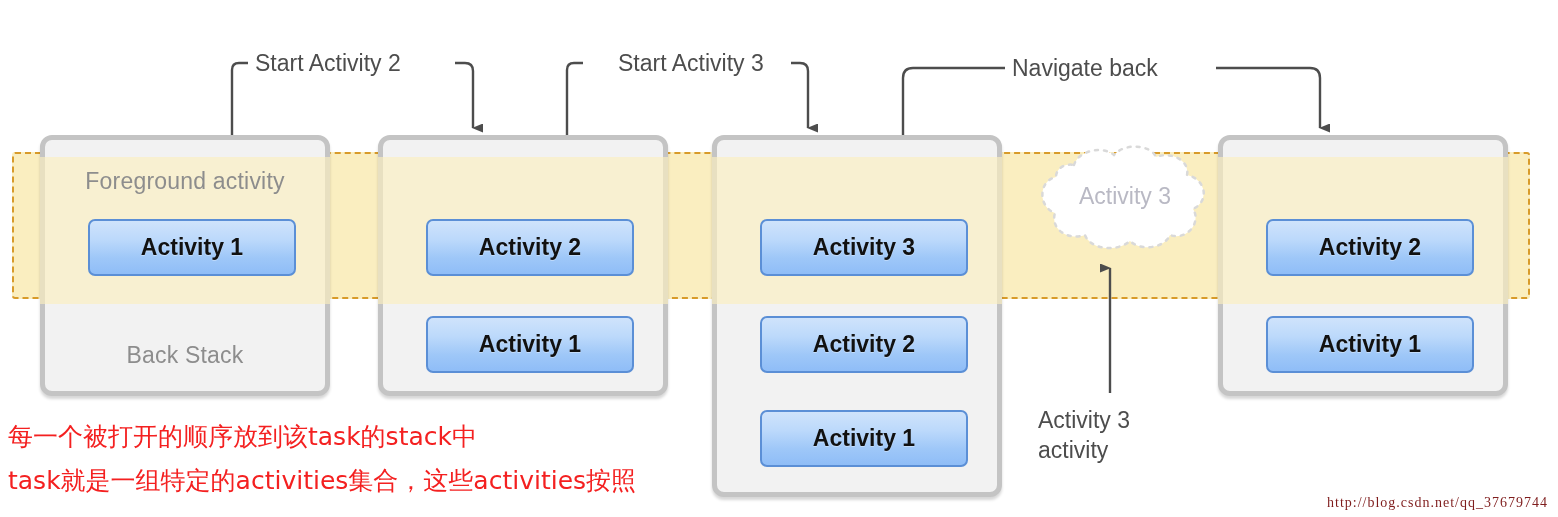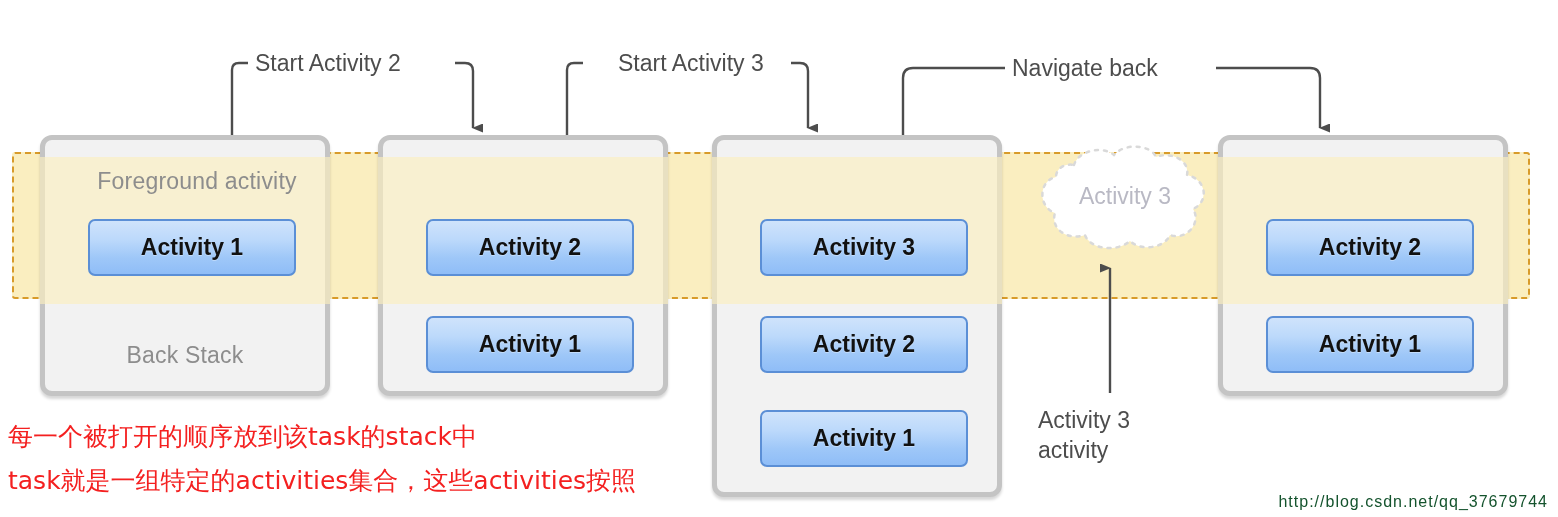--- a/index.html
+++ b/index.html
@@ -64,21 +64,21 @@
   .panel-label {
     position: absolute;
     left: 0;
     width: 100%;
     text-align: center;
     font-size: 23px;
     color: #8d8d8d;
     z-index: 2;
     letter-spacing: 0.2px;
   }
-  .label-foreground { top: 28px; margin-left: 12px; }
+  .label-foreground { top: 28px; }
   .label-backstack  { bottom: 22px; }
 
   
   .activity {
     position: absolute;
     left: 29px;
     right: 29px;
     height: 57px;
     border: 2px solid #5b8fd6;
     border-radius: 7px;
@@ -156,23 +156,23 @@
     z-index: 7;
     font-family: "DejaVu Sans", "Liberation Sans", sans-serif;
   }
   .caption-cn div { white-space: nowrap; }
 
   
   .watermark {
     position: absolute;
     right: 10px;
     bottom: 6px;
-    font-family: Liberation Sans, sans-serif;
-    font-size: 16px;
-    color: #14532d;
+    font-family: Liberation Serif, serif;
+    font-size: 14px;
+    color: #7f1d1d;
     letter-spacing: 1px;
     z-index: 7;
   }
 </style>
 </head>
 <body>
 
 <div id="stage">
 
   <div class="fg-band"></div>

